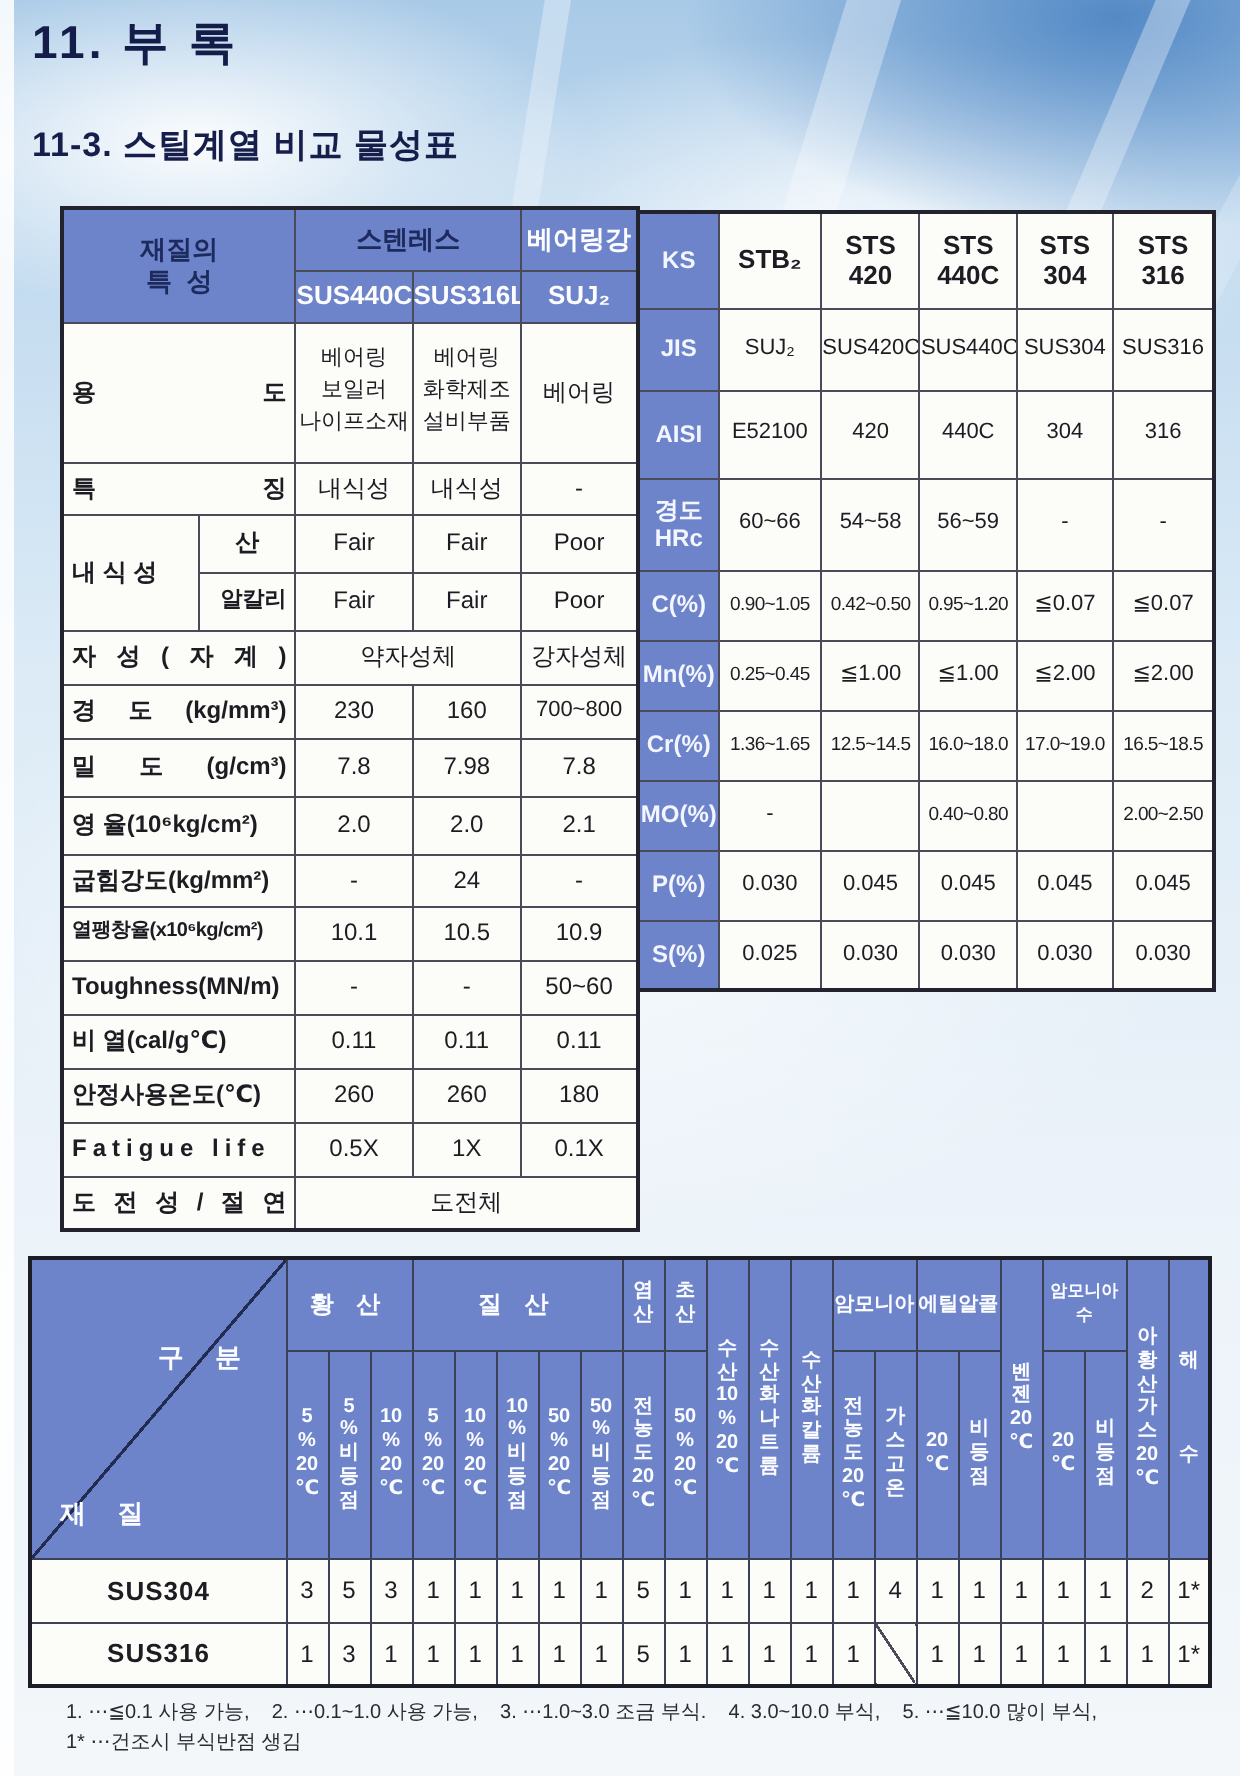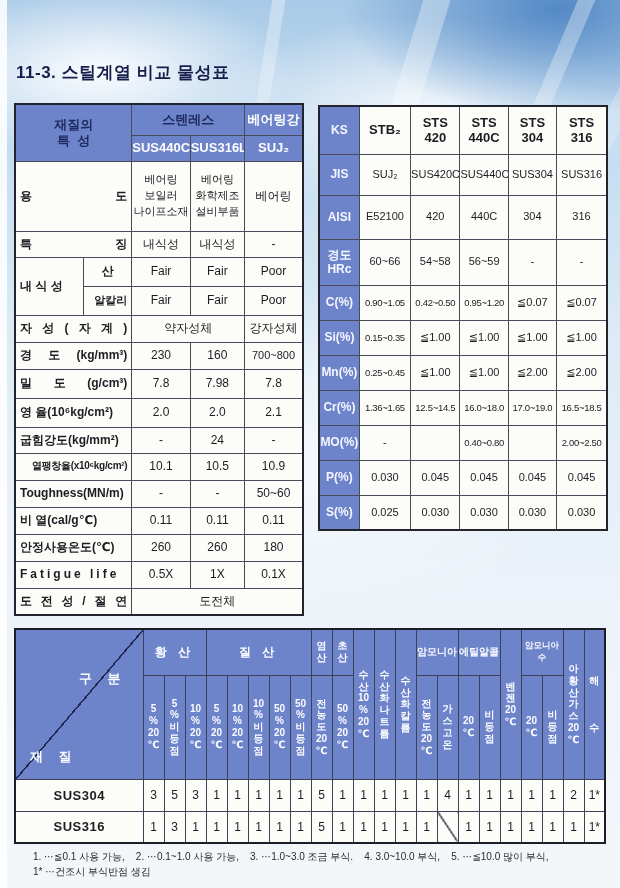--- a/index.html
+++ b/index.html
@@ -19,28 +19,28 @@
   .edge{position:absolute;left:0;top:0;width:7px;height:100%;background:rgba(255,255,255,.85);z-index:2;}
   .content{position:absolute;inset:0;z-index:1;}
 
   .title{position:absolute;left:16px;top:6px;font-size:23px;font-weight:bold;color:#141d4a;letter-spacing:2px;}
   .subtitle{position:absolute;left:16px;top:61px;font-size:17px;font-weight:bold;color:#161f4c;letter-spacing:.5px;}
 
   table{border-collapse:collapse;table-layout:fixed;}
   td{padding:0;vertical-align:middle;text-align:center;white-space:pre-line;overflow:hidden;}
 
   
-  .ltab{position:absolute;left:14px;top:103px;width:290px;background:#fcfcf9;border:2px solid #23232e;}
+  .ltab{position:absolute;left:30px;top:103px;width:290px;background:#fcfcf9;border:2px solid #23232e;}
   .ltab td{border:1px solid #4a4a58;font-size:12px;color:#1c1c22;line-height:1.25;}
   .ltab .hdr{background:#6e84ca;font-weight:bold;font-size:13px;}
   .ltab .dk{color:#1c2a5e;}
   .ltab .lt{color:#fdfdff;}
   .ltab .lbl{text-align:left;padding:0 4px;font-weight:bold;}
   .ltab .spread{text-align:justify;text-align-last:justify;}
-  .ltab .sm{font-size:10px;letter-spacing:-.3px;text-align:right;}
+  .ltab .sm{font-size:10px;letter-spacing:-.3px;}
   .ltab .ls{letter-spacing:3px;}
   .ltab .v{font-size:12px;}
   .ltab .v3l{font-size:11px;line-height:1.45;}
 
   
   .rtab{position:absolute;left:318px;top:105px;width:290px;background:#fcfcf9;border:2px solid #23232e;padding-left:12px;}
   .rtab td{border:1px solid #4a4a58;font-size:11px;color:#1c1c22;line-height:1.2;}
   .rtab .rl{background:#6e84ca;color:#f4f6ff;font-weight:bold;font-size:12px;}
   .rtab .rh{font-weight:bold;font-size:13px;color:#1c1c22;}
   .rtab td.sm{font-size:9.5px;letter-spacing:-.3px;}
@@ -68,20 +68,21 @@
 <body>
 
 <div class="content">
   <div class="sky"></div>
   <div class="ray ray1"></div>
   <div class="ray ray2"></div>
   <div class="ray ray3"></div>
   <div class="ray ray4"></div>
   <div class="edge"></div>
 
+  <div class="title">11. 부 록</div>
   <div class="subtitle">11-3. 스틸계열 비교 물성표</div>
 
   <table class="ltab">
     <colgroup>
         <col style="width:68px">
         <col style="width:48px">
         <col style="width:58px">
         <col style="width:54px">
         <col style="width:58px">
       </colgroup>
@@ -241,28 +242,20 @@
         </tr>
     <tr style="height:35px">
           <td class="rl">C(%)</td>
           <td class="rv sm">0.90~1.05</td>
           <td class="rv sm">0.42~0.50</td>
           <td class="rv sm">0.95~1.20</td>
           <td class="rv">≦0.07</td>
           <td class="rv">≦0.07</td>
         </tr>
     <tr style="height:35px">
-          <td class="rl">Si(%)</td>
-          <td class="rv sm">0.15~0.35</td>
-          <td class="rv">≦1.00</td>
-          <td class="rv">≦1.00</td>
-          <td class="rv">≦1.00</td>
-          <td class="rv">≦1.00</td>
-        </tr>
-    <tr style="height:35px">
           <td class="rl">Mn(%)</td>
           <td class="rv sm">0.25~0.45</td>
           <td class="rv">≦1.00</td>
           <td class="rv">≦1.00</td>
           <td class="rv">≦2.00</td>
           <td class="rv">≦2.00</td>
         </tr>
     <tr style="height:35px">
           <td class="rl">Cr(%)</td>
           <td class="rv sm">1.36~1.65</td>

